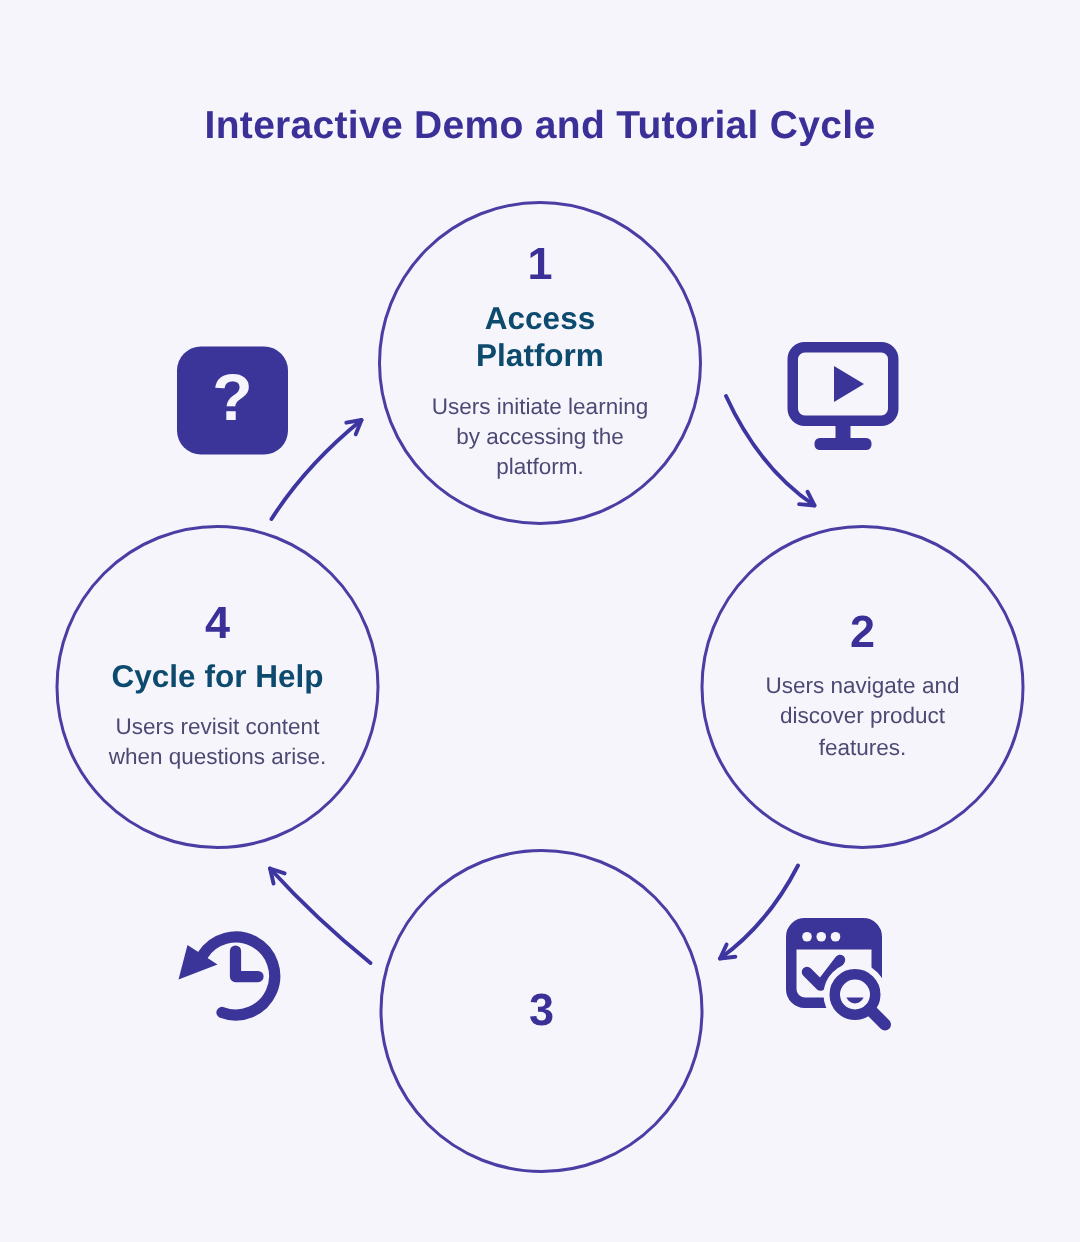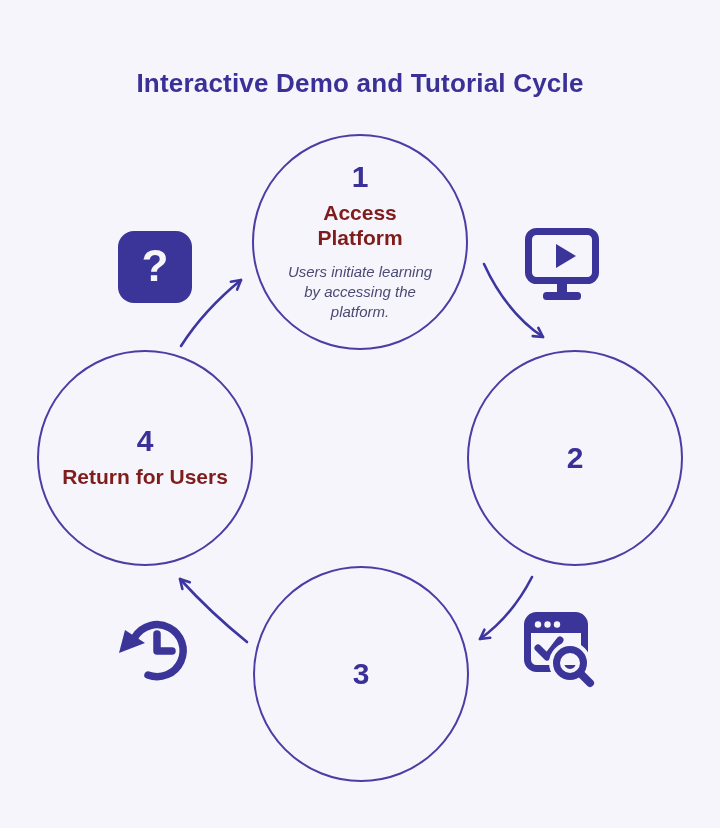--- a/index.html
+++ b/index.html
@@ -10,30 +10,30 @@
   .main-title{
     position:absolute;top:52px;left:0;width:720px;text-align:center;
     font-size:26px;font-weight:700;color:#3a3097;letter-spacing:.2px;
   }
   .circle{
     position:absolute;width:216px;height:216px;border:2.5px solid #4a3da4;
     border-radius:50%;box-sizing:border-box;display:flex;flex-direction:column;
     align-items:center;justify-content:center;text-align:center;background:#f6f5fb;
   }
   .step-num{font-size:30px;font-weight:700;color:#3a3097;line-height:1;}
-  .step-title{font-size:21px;font-weight:700;color:#7f1d1d;line-height:1.22;margin-top:8px;}
+  .step-title{font-size:21px;font-weight:700;color:#0c4a6e;line-height:1.22;margin-top:8px;}
   .step-desc{font-size:15px;color:#4c4a74;line-height:1.34;margin-top:11px;}
   .c1{left:252px;top:118px;}
   .c2{left:467px;top:334px;}
   .c3{left:253px;top:550px;}
   .c4{left:37px;top:334px;}
   .c1 .step-title,.c2 .step-title{max-width:160px;}
   .c3 .step-title{max-width:168px;}
   .c4 .step-title{max-width:176px;}
-  .c1 .step-desc{max-width:160px;font-style:italic;}
+  .c1 .step-desc{max-width:160px;}
   .c2 .step-desc{max-width:162px;}
   .c3 .step-desc{max-width:154px;}
   .c4 .step-desc{max-width:174px;}
   .icon{position:absolute;}
   .question-box{
     left:118px;top:215px;width:74px;height:72px;background:#3b3599;border-radius:16px;
     display:flex;align-items:center;justify-content:center;
     color:#f6f5fb;font-size:44px;font-weight:700;padding-bottom:2px;box-sizing:border-box;
   }
   .monitor-box{left:523px;top:211px;}
@@ -61,29 +61,31 @@
   </svg>
 
   <div class="circle c1">
     <div class="step-num">1</div>
     <div class="step-title">Access Platform</div>
     <div class="step-desc">Users initiate learning by accessing the platform.</div>
   </div>
 
   <div class="circle c2">
     <div class="step-num">2</div>
+    <div class="step-desc">Users navigate and discover product features.</div>
   </div>
 
   <div class="circle c3">
     <div class="step-num">3</div>
   </div>
 
   <div class="circle c4">
     <div class="step-num">4</div>
-    <div class="step-title">Return for Users</div>
+    <div class="step-title">Cycle for Help</div>
+    <div class="step-desc">Users revisit content when questions arise.</div>
   </div>
 
   <div class="icon question-box">
     <span>?</span>
   </div>
 
   <div class="icon monitor-box">
     <svg width="78" height="76" viewBox="0 0 78 76">
       <rect x="5.5" y="4.5" width="67" height="49" rx="8" fill="none" stroke="#3b3599" stroke-width="7"></rect>
       <polygon points="33,17 53,29 33,41" fill="#3b3599"></polygon>

